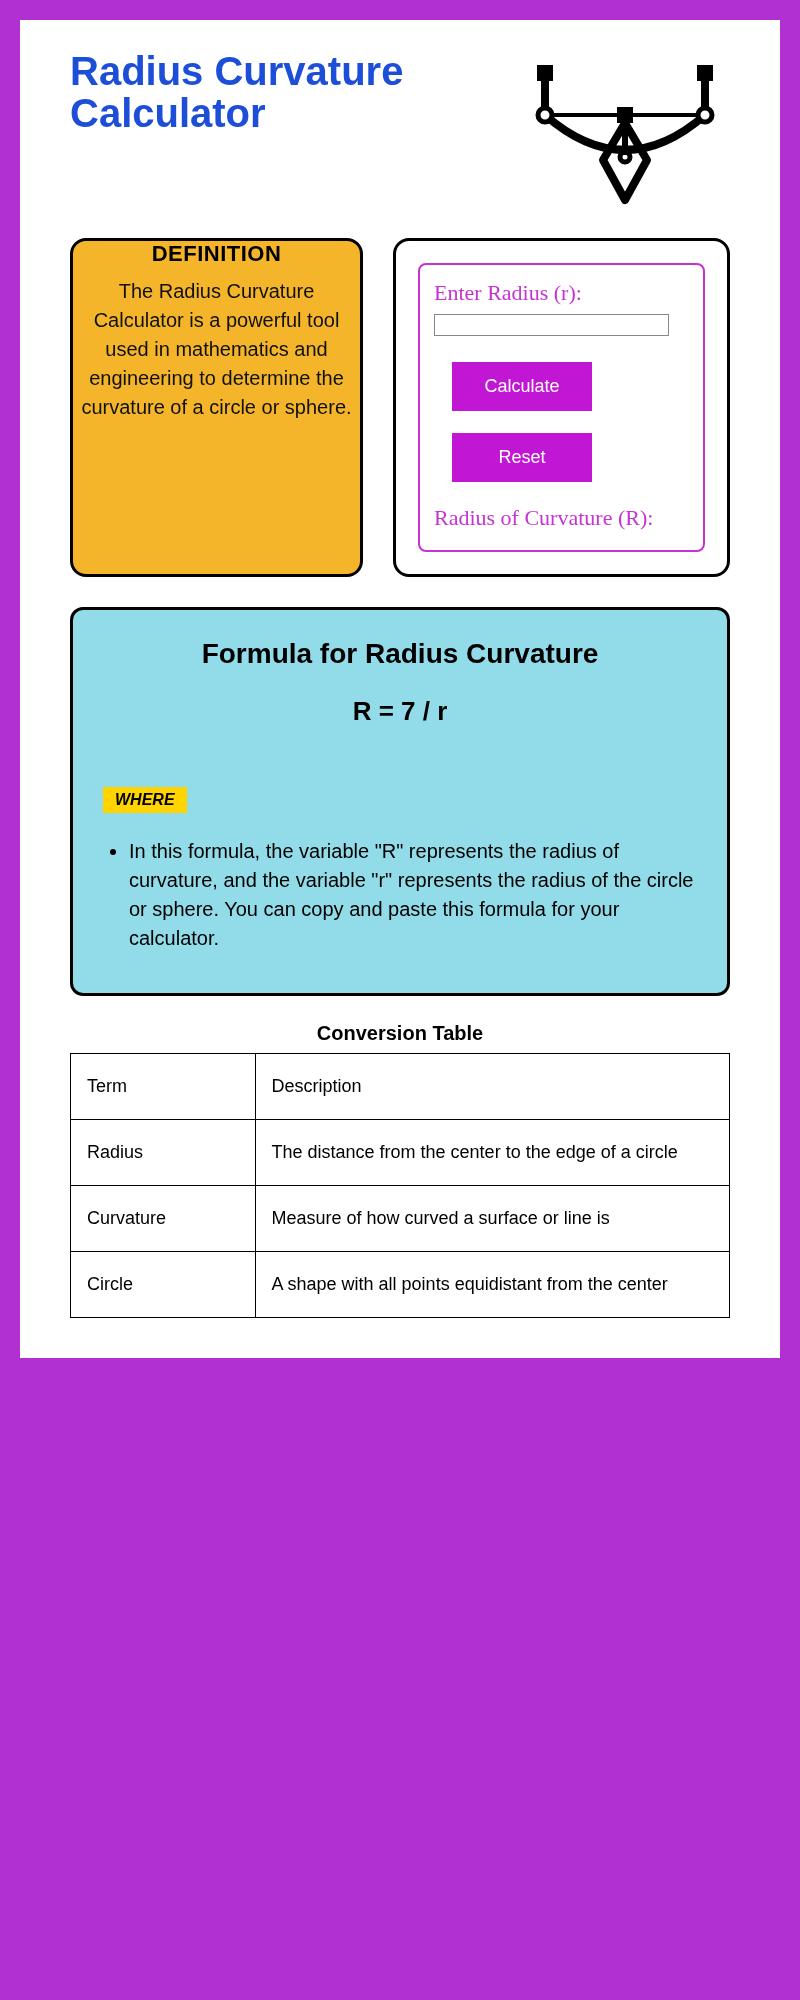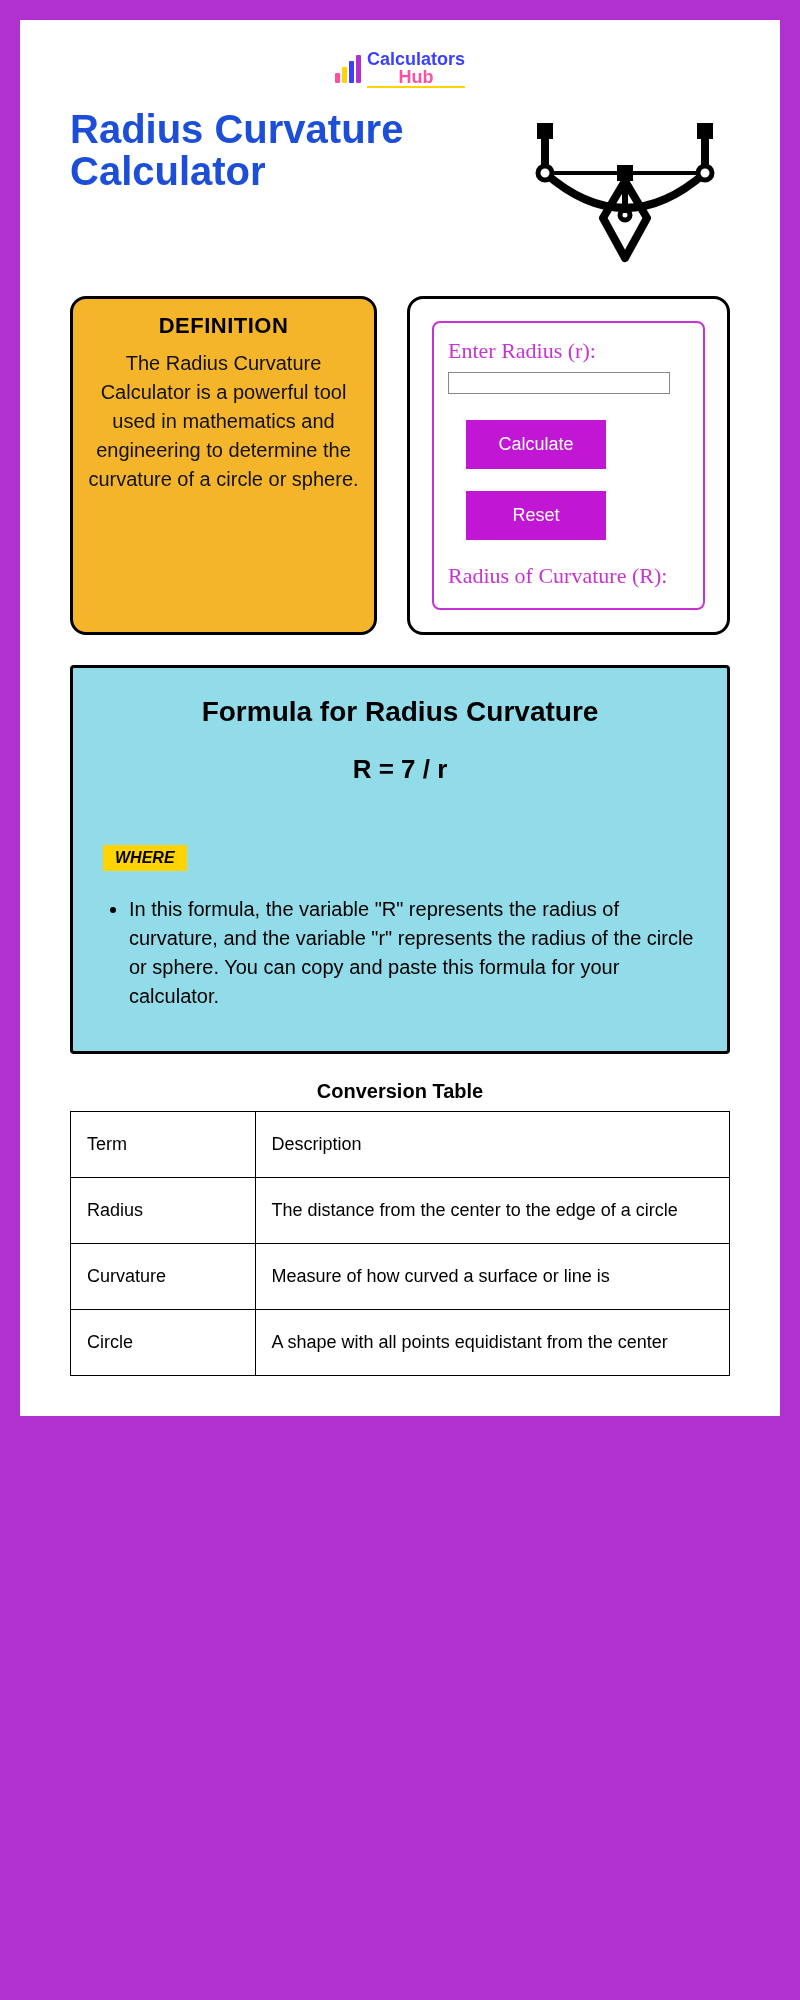--- a/index.html
+++ b/index.html
@@ -60,21 +60,21 @@
   justify-content: center;
 }
 .two-col {
   display: flex;
   gap: 30px;
   margin-bottom: 30px;
 }
 .card {
   border: 3px solid #000;
   border-radius: 16px;
-  padding: 14px;
+  padding: 0;
   flex: 1;
 }
 .def-card { background: #f5b52a; text-align: center; }
 .def-title {
   font-family: "Arial Black", Arial, sans-serif;
   font-weight: 900;
   font-size: 22px;
   letter-spacing: 0.5px;
   margin-bottom: 10px;
 }
@@ -115,21 +115,21 @@
 }
 .out-label {
   font-family: Georgia, serif;
   color: #c733d3;
   font-size: 22px;
   line-height: 1.3;
 }
 .formula-card {
   background: #92dbe8;
   border: 3px solid #000;
-  border-radius: 4px;
+  border-radius: 13px;
   padding: 28px 30px 40px 30px;
   margin-bottom: 26px;
 }
 .formula-title {
   text-align: center;
   font-weight: 800;
   font-size: 28px;
   margin-bottom: 26px;
 }
 .formula-eq {
@@ -170,34 +170,20 @@
   font-size: 18px;
   vertical-align: middle;
 }
 td:first-child { width: 28%; }
 </style>
 </head>
 <body>
 
 <div class="page">
 
-  <div class="logo-wrap">
-    <div class="logo">
-      <div class="logo-bars">
-        <span></span>
-          <span></span>
-          <span></span>
-          <span></span>
-      </div>
-      <div class="logo-text">
-        <span class="top">Calculators</span>
-        <span class="bot">Hub</span>
-      </div>
-    </div>
-  </div>
 
   <div class="header-row">
     <h1 class="title">Radius Curvature Calculator</h1>
     <div class="pen-icon">
       <svg viewBox="0 0 200 160" width="200" height="160">
         <path d="M20 60 Q100 130 180 60" fill="none" stroke="#000" stroke-width="8"></path>
         <rect x="12" y="10" width="16" height="16" fill="#000"></rect>
         <rect x="172" y="10" width="16" height="16" fill="#000"></rect>
         <line x1="20" y1="26" x2="20" y2="60" stroke="#000" stroke-width="8"></line>
         <line x1="180" y1="26" x2="180" y2="60" stroke="#000" stroke-width="8"></line>

